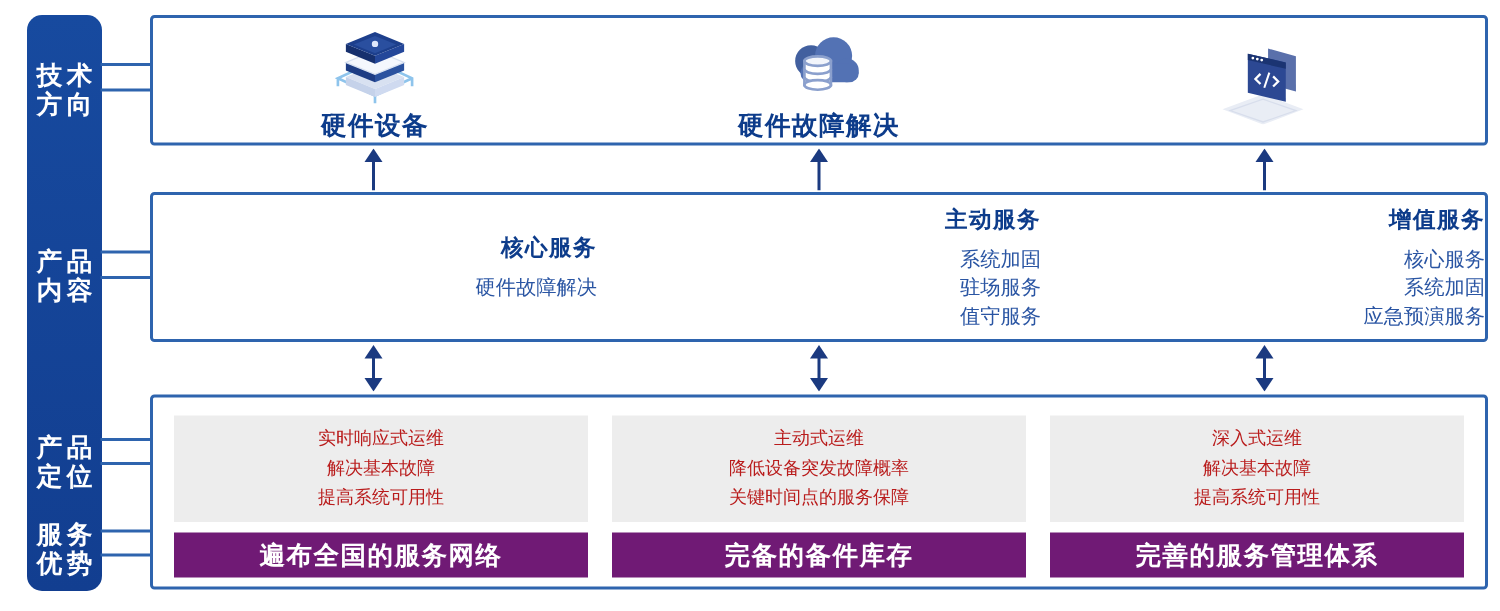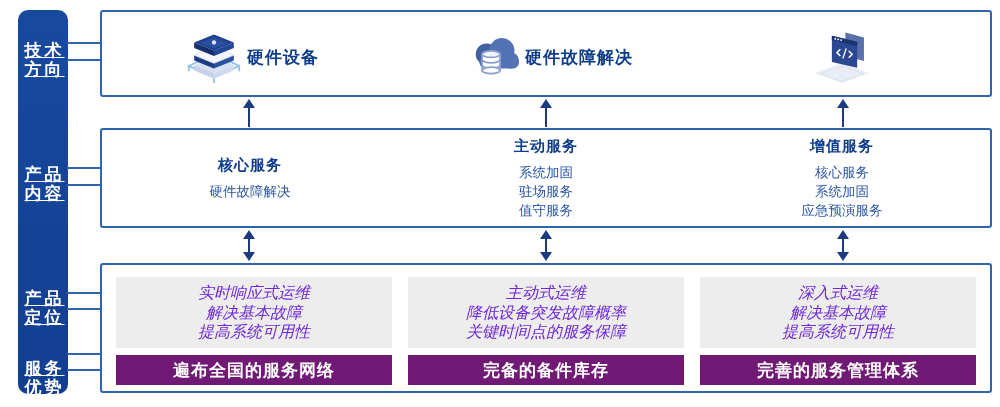--- a/index.html
+++ b/index.html
@@ -4,45 +4,45 @@
 <style>
   * { margin:0; padding:0; box-sizing:border-box; }
   body { background:#ffffff; font-family:"Liberation Sans","DejaVu Sans",sans-serif; }
   .canvas { position:relative; width:1000px; height:407px; background:#ffffff; overflow:hidden; }
 
   
   .sidebar { position:absolute; left:18px; top:10px; width:50px; height:384px;
              border-radius:10px; background:linear-gradient(180deg,#174a9f 0%,#123e90 100%); }
   .side-label { position:absolute; left:0; width:50px; transform:translateY(-50%);
                 color:#ffffff; font-weight:bold; font-size:17px; line-height:19px;
-                text-align:center; letter-spacing:3px;text-decoration:underline; }
+                text-align:center; letter-spacing:3px; }
   .side-label span { display:block; padding-left:3px; }
 
   
   .connector { position:absolute; left:67px; width:35px; height:2px; background:#2e64ae; }
 
   
   .box { position:absolute; left:100px; width:892px; background:#ffffff;
          border:2px solid #2e64ae; border-radius:3px; display:flex; }
   .box.top    { top:10px;  height:87px; }
   .box.middle { top:128px; height:100px; }
   .box.bottom { top:263px; height:130px; padding:12px 14px 6px 14px; gap:16px; }
 
-  .tech-col { flex:1; display:flex; flex-direction:row; align-items:center;
+  .tech-col { flex:1; display:flex; flex-direction:column; align-items:center;
               justify-content:center; padding-top:4px; }
   .tech-label { margin-top:3px; font-size:17px; font-weight:bold; color:#0d3c8b; letter-spacing:1px; }
 
-  .svc-col { flex:1; display:flex; flex-direction:column; align-items:center; justify-content:center; }
+  .svc-col { flex:1; display:flex; flex-direction:column; align-items:flex-end; justify-content:center; }
   .svc-heading { font-size:15px; font-weight:bold; color:#0d3c8b; letter-spacing:1px; margin-bottom:7px; }
   .svc-item { font-size:13.5px; color:#2a55a3; line-height:19px; }
 
   .pos-col { flex:1; display:flex; flex-direction:column; }
   .gray-panel { height:71px; background:#ededed; display:flex; flex-direction:column;
                 align-items:center; justify-content:center; }
-  .gray-line { font-size:16px; color:#6d28d9; line-height:19.5px;font-style:italic; }
+  .gray-line { font-size:12px; color:#b91c1c; line-height:19.5px; }
   .blue-bar { height:30px; margin-top:7px; background:#701a75; color:#ffffff;
               font-size:17px; font-weight:bold; letter-spacing:1px;
               display:flex; align-items:center; justify-content:center; }
 
   
   .arrow { position:absolute; transform:translateX(-50%); }
   .arrow-row1 { top:99px; }
   .arrow-row2 { top:230px; }
 </style>
 </head>
@@ -56,21 +56,21 @@
       <span>方向</span>
     </div>
     <div class="side-label" style="top:174px">
       <span>产品</span>
       <span>内容</span>
     </div>
     <div class="side-label" style="top:298px">
       <span>产品</span>
       <span>定位</span>
     </div>
-    <div class="side-label" style="top:368px">
+    <div class="side-label" style="top:356px">
       <span>服务</span>
       <span>优势</span>
     </div>
   </div>
 
   <div class="connector" style="top:42px"></div>
   <div class="connector" style="top:59px"></div>
   <div class="connector" style="top:167px"></div>
   <div class="connector" style="top:184px"></div>
   <div class="connector" style="top:292px"></div>

